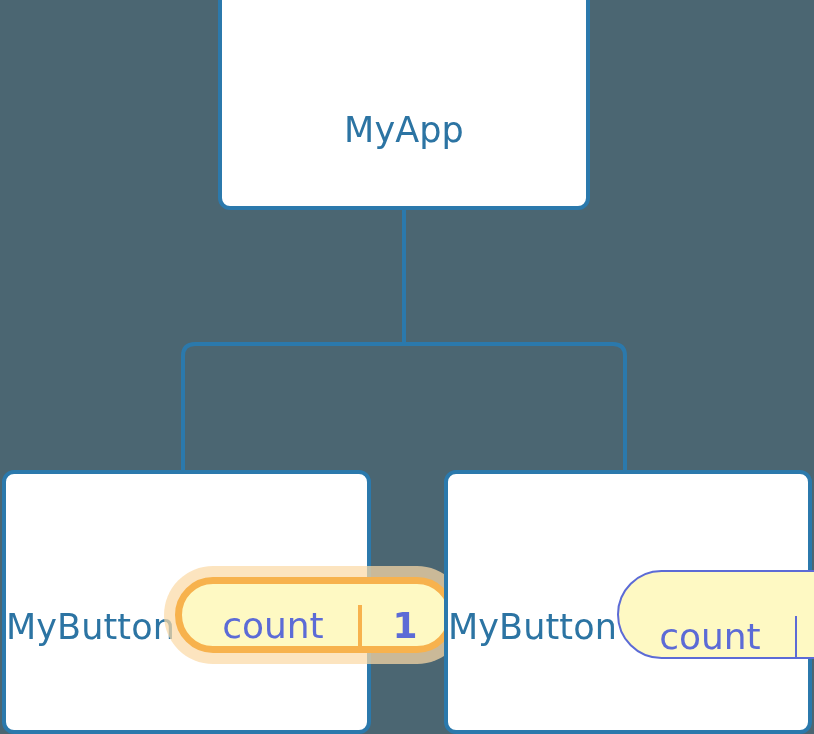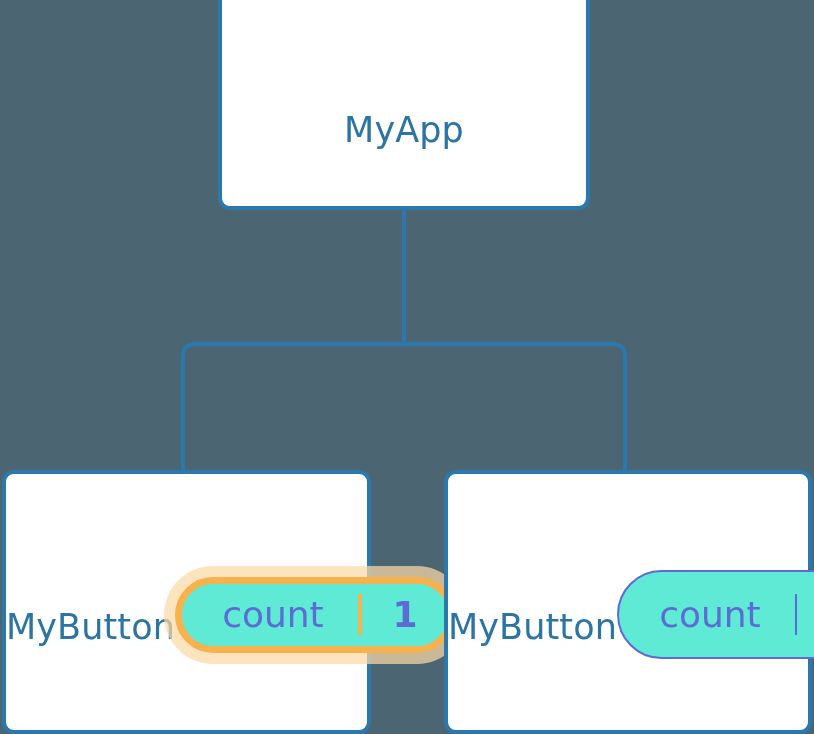--- a/index.html
+++ b/index.html
@@ -80,23 +80,23 @@
 
   
   .pill-wrap {
     position: relative;
     margin-top: 25px;
   }
 
   .pill {
     position: relative;
     display: flex;
-    align-items: center;
+    align-items: flex-end;
     box-sizing: border-box;
-    background: #5eead4;
+    background: #fef9c3;
     border-radius: 999px;
     overflow: hidden;
   }
 
   .pill-cell {
     display: flex;
     align-items: center;
     justify-content: center;
     box-sizing: border-box;
     white-space: nowrap;

